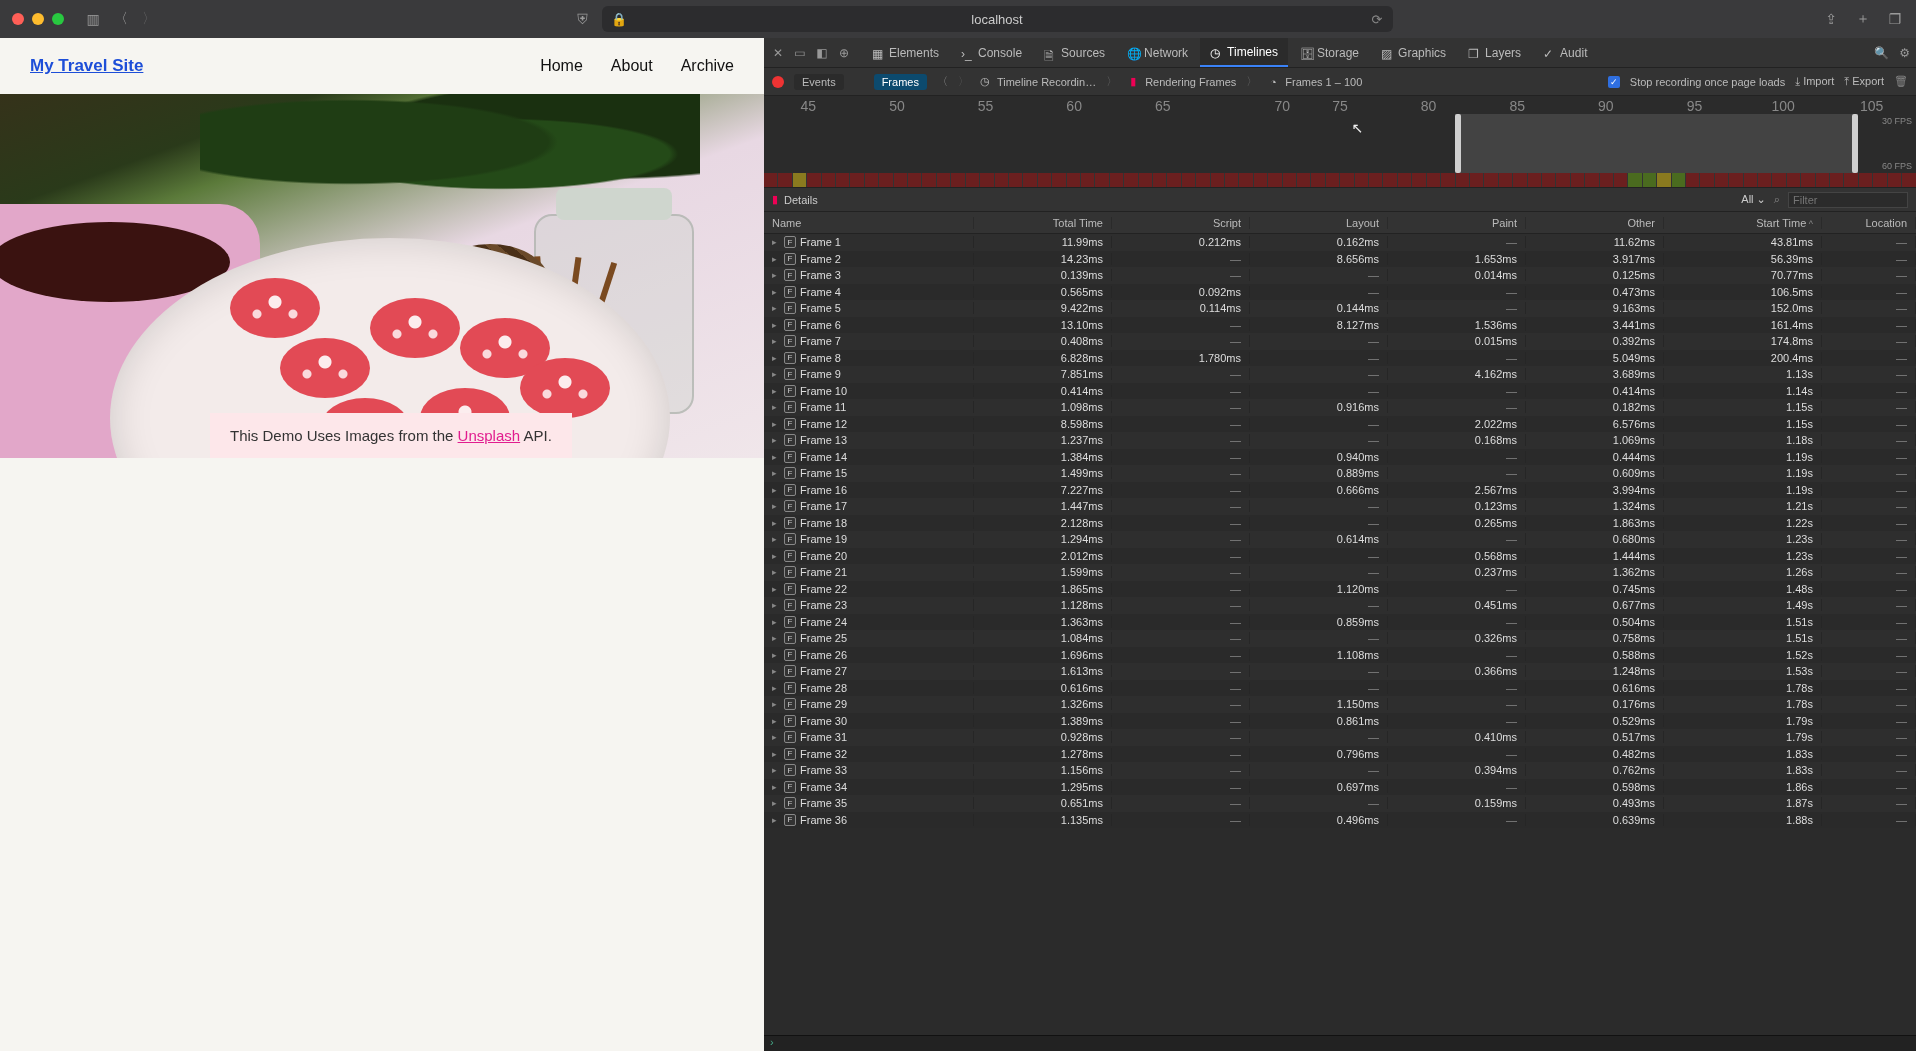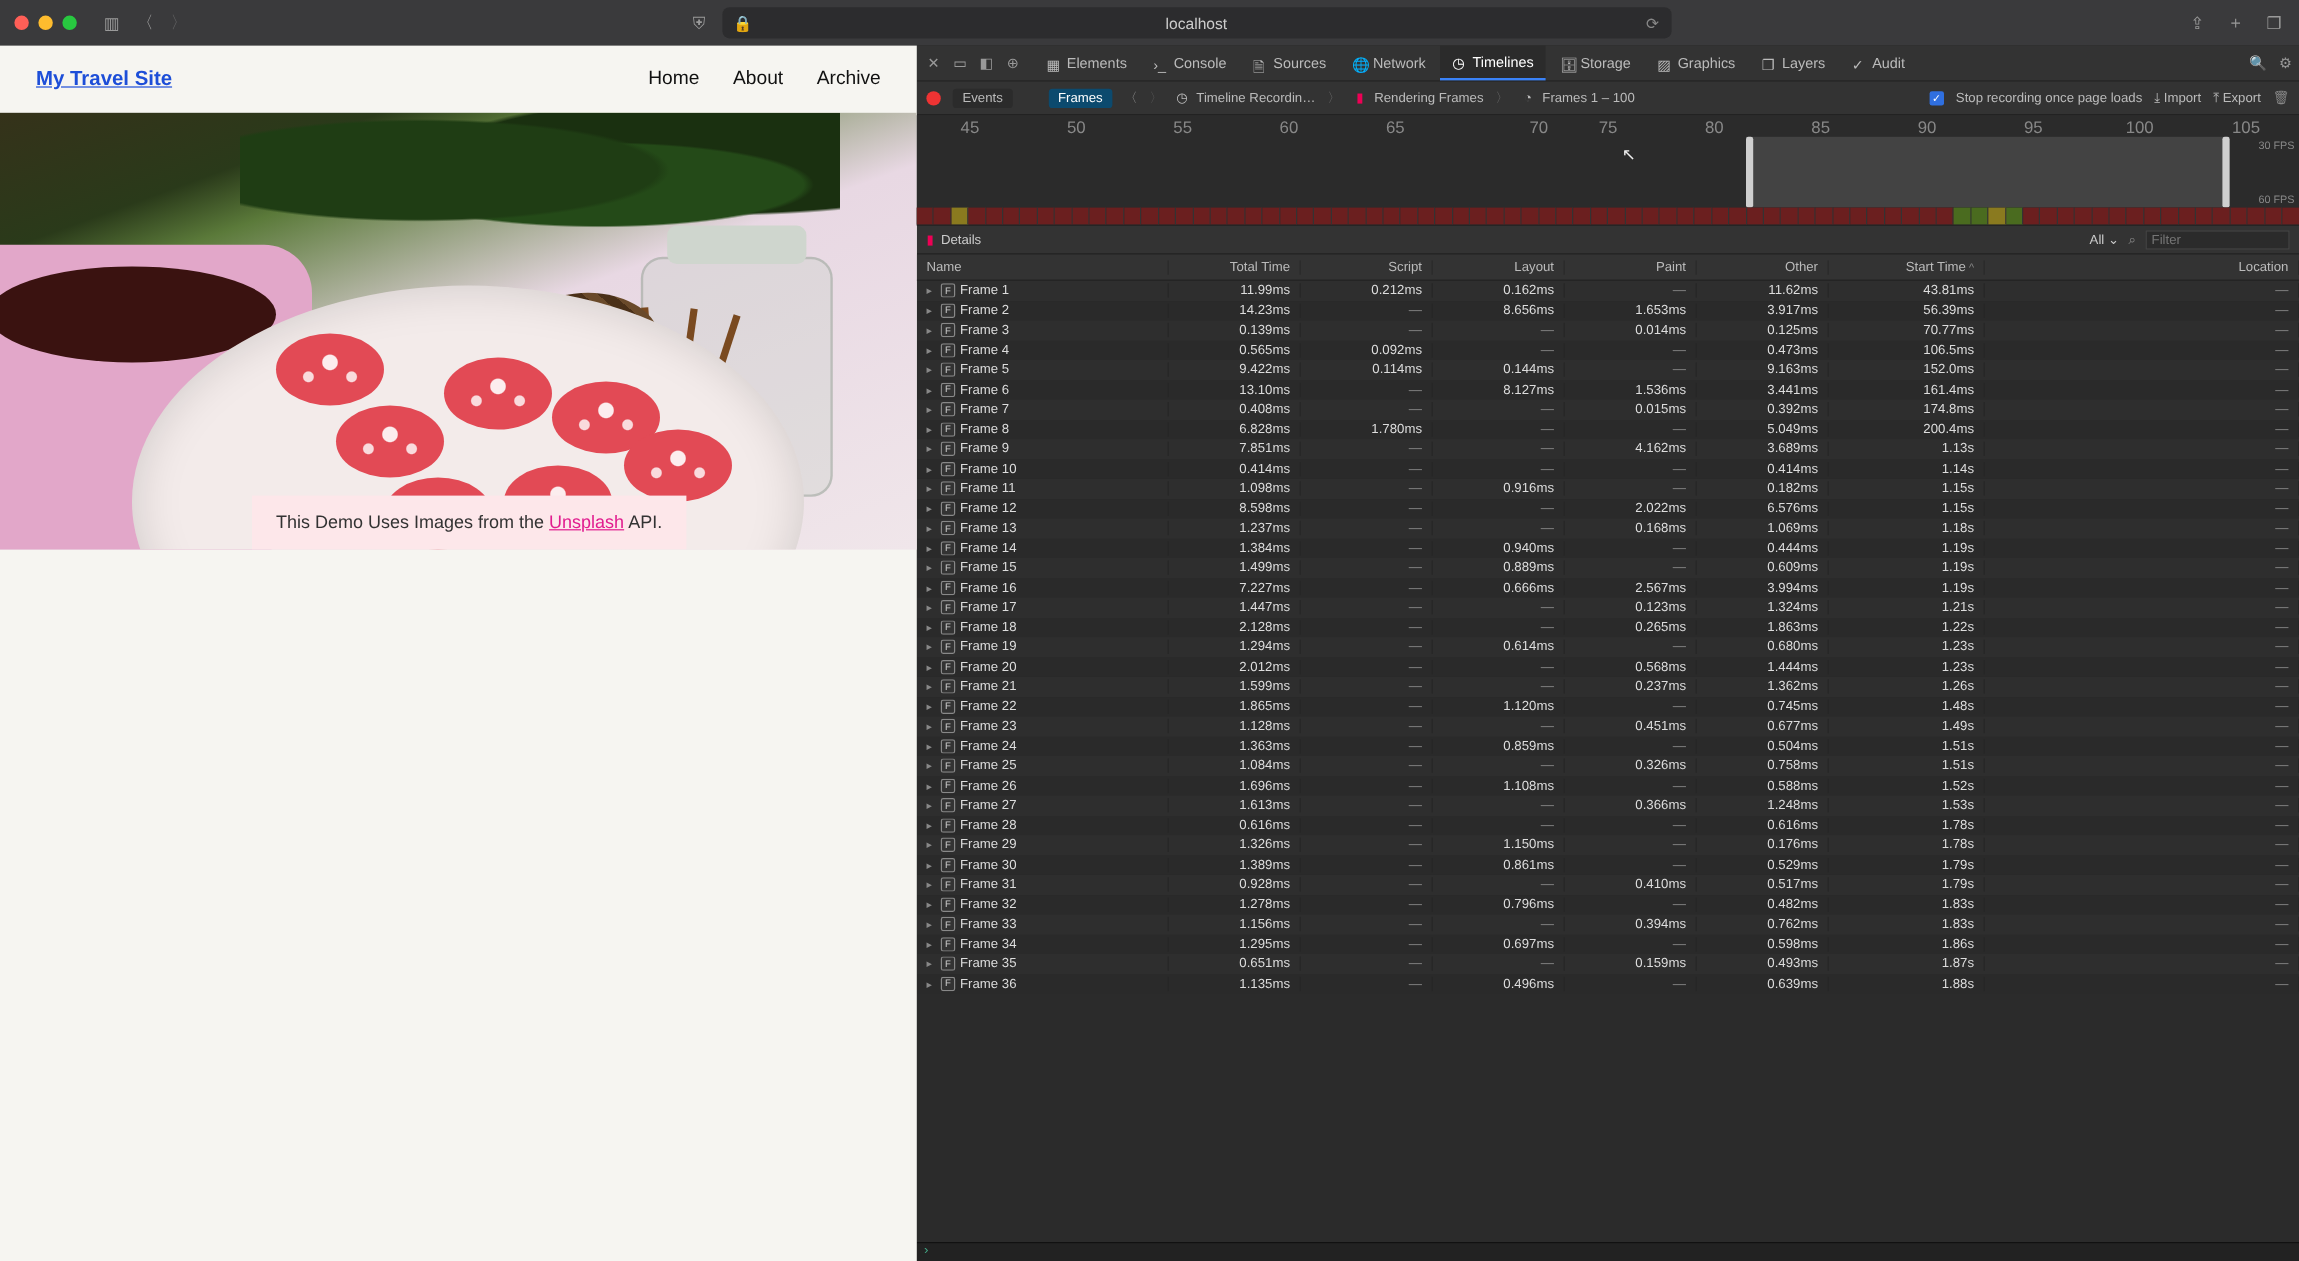--- a/index.html
+++ b/index.html
@@ -75,21 +75,21 @@
   .film i { flex:1; border-right:1px solid #333; background:#6b1f1f; }
   .film i.g { background:#4a6b1f; }
   .film i.y { background:#8a7a1f; }
   
   .details-bar { height:24px; background:#333; display:flex; align-items:center; padding:0 8px; gap:6px; border-bottom:1px solid #222; font-size:11px; color:#ccc; }
   .details-bar .ic { color:#e05; }
   .details-bar .right { margin-left:auto; display:flex; align-items:center; gap:8px; }
   .details-bar input { background:#2b2b2b; border:1px solid #444; color:#ccc; font-size:11px; padding:1px 4px; width:120px; }
   
   .tbl { flex:1; overflow:auto; font-size:11px; }
-  .thead, .trow { display:grid; grid-template-columns: 210px 110px 110px 110px 110px 110px 130px 1fr; align-items:center; }
+  .thead, .trow { display:grid; grid-template-columns: 210px 110px 110px 110px 110px 110px 130px 1fr; align-items:center;gap:28px; }
   .thead { position:sticky; top:0; background:#333; color:#bbb; height:22px; border-bottom:1px solid #222; }
   .thead > div { padding:0 8px; text-align:right; border-right:1px solid #2a2a2a; }
   .thead > div:first-child { text-align:left; }
   .trow { height:16.5px; color:#ddd; }
   .trow:nth-child(odd){ background:#2e2e2e; }
   .trow:nth-child(even){ background:#2a2a2a; }
   .trow > div { padding:0 8px; text-align:right; border-right:1px solid #262626; white-space:nowrap; overflow:hidden; }
   .trow > div:first-child { text-align:left; display:flex; align-items:center; gap:4px; }
   .tri { color:#888; font-size:9px; width:8px; display:inline-block; }
   .fbadge { display:inline-flex; width:12px; height:12px; border:1px solid #888; color:#ccc; font-size:8px; align-items:center; justify-content:center; border-radius:2px; background:#333; }

